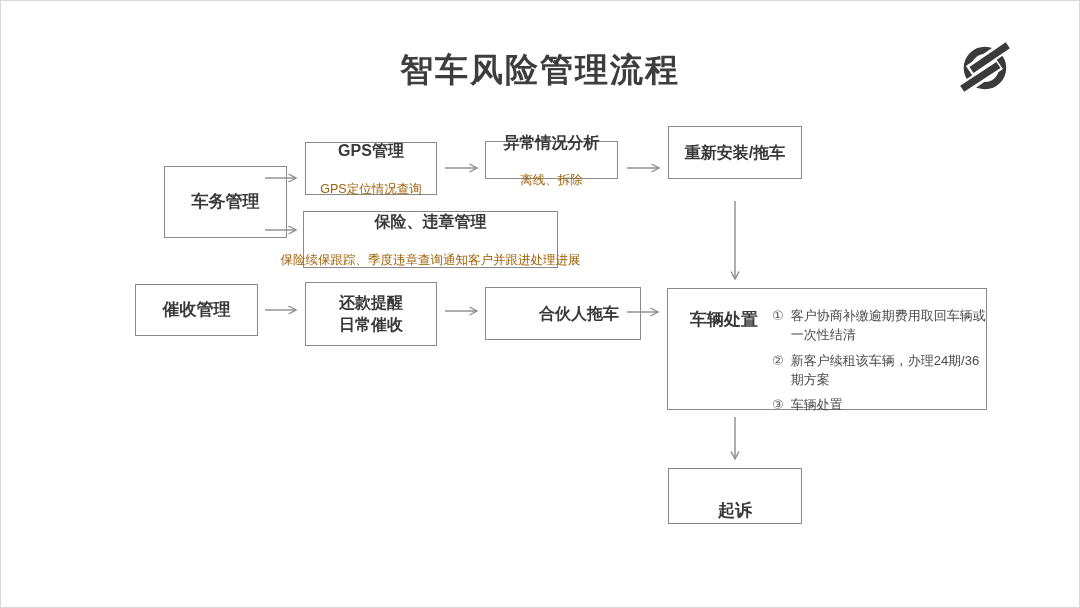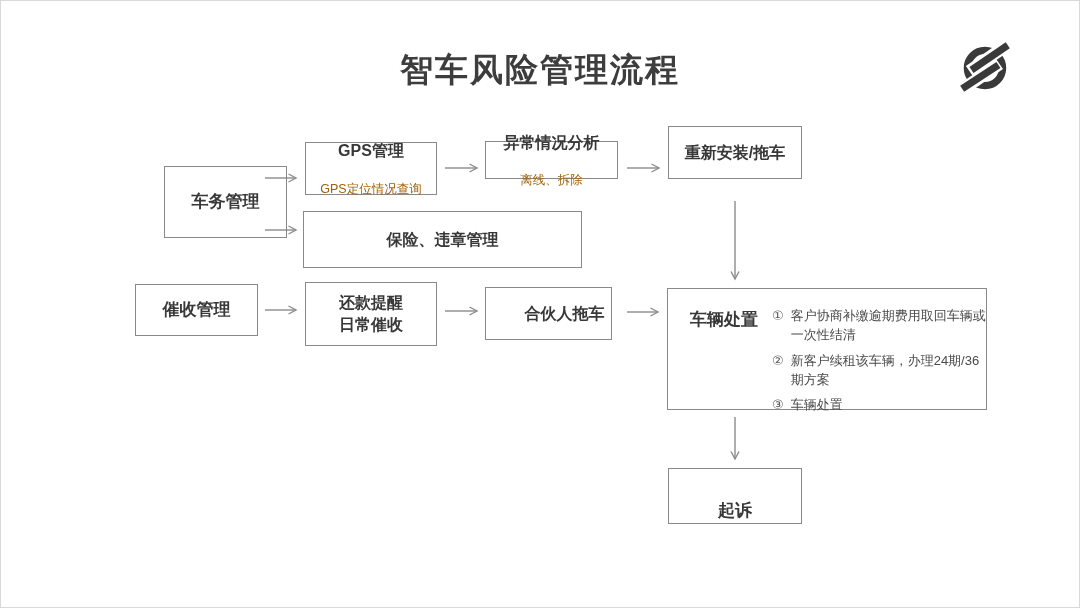--- a/index.html
+++ b/index.html
@@ -71,34 +71,35 @@
 
 <div class="box" style="left:485px;top:141px;width:133px;height:38px;">
   <div class="box-title">异常情况分析</div>
   <div class="box-sub">离线、拆除</div>
 </div>
 
 <div class="box" style="left:668px;top:126px;width:134px;height:53px;">
   <div class="box-title">重新安装/拖车</div>
 </div>
 
-<div class="box" style="left:303px;top:211px;width:279px;height:57px;">
+<div class="box" style="left:303px;top:211px;width:255px;height:57px;">
   <div class="box-title">保险、违章管理</div>
+  <div class="box-sub">保险续保跟踪、季度违章查询通知客户并跟进处理进展</div>
 </div>
 
 <div class="box" style="left:135px;top:284px;width:123px;height:52px;">
   <div class="box-title lg">催收管理</div>
 </div>
 
 <div class="box" style="left:305px;top:282px;width:132px;height:64px;">
   <div class="box-title">还款提醒</div>
   <div class="box-title">日常催收</div>
 </div>
 
-<div class="box" style="left:485px;top:287px;width:127px;height:53px;padding-left:32px;">
+<div class="box" style="left:485px;top:287px;width:156px;height:53px;padding-left:32px;">
   <div class="box-title">合伙人拖车</div>
 </div>
 
 <div class="box disposal" style="left:667px;top:288px;width:320px;height:122px;">
   <div class="box-title lg">车辆处置</div>
   <div class="disposal-list">
     <div class="disposal-item">
       <span class="marker">①</span>
       <span class="txt">客户协商补缴逾期费用取回车辆或一次性结清</span>
     </div>

